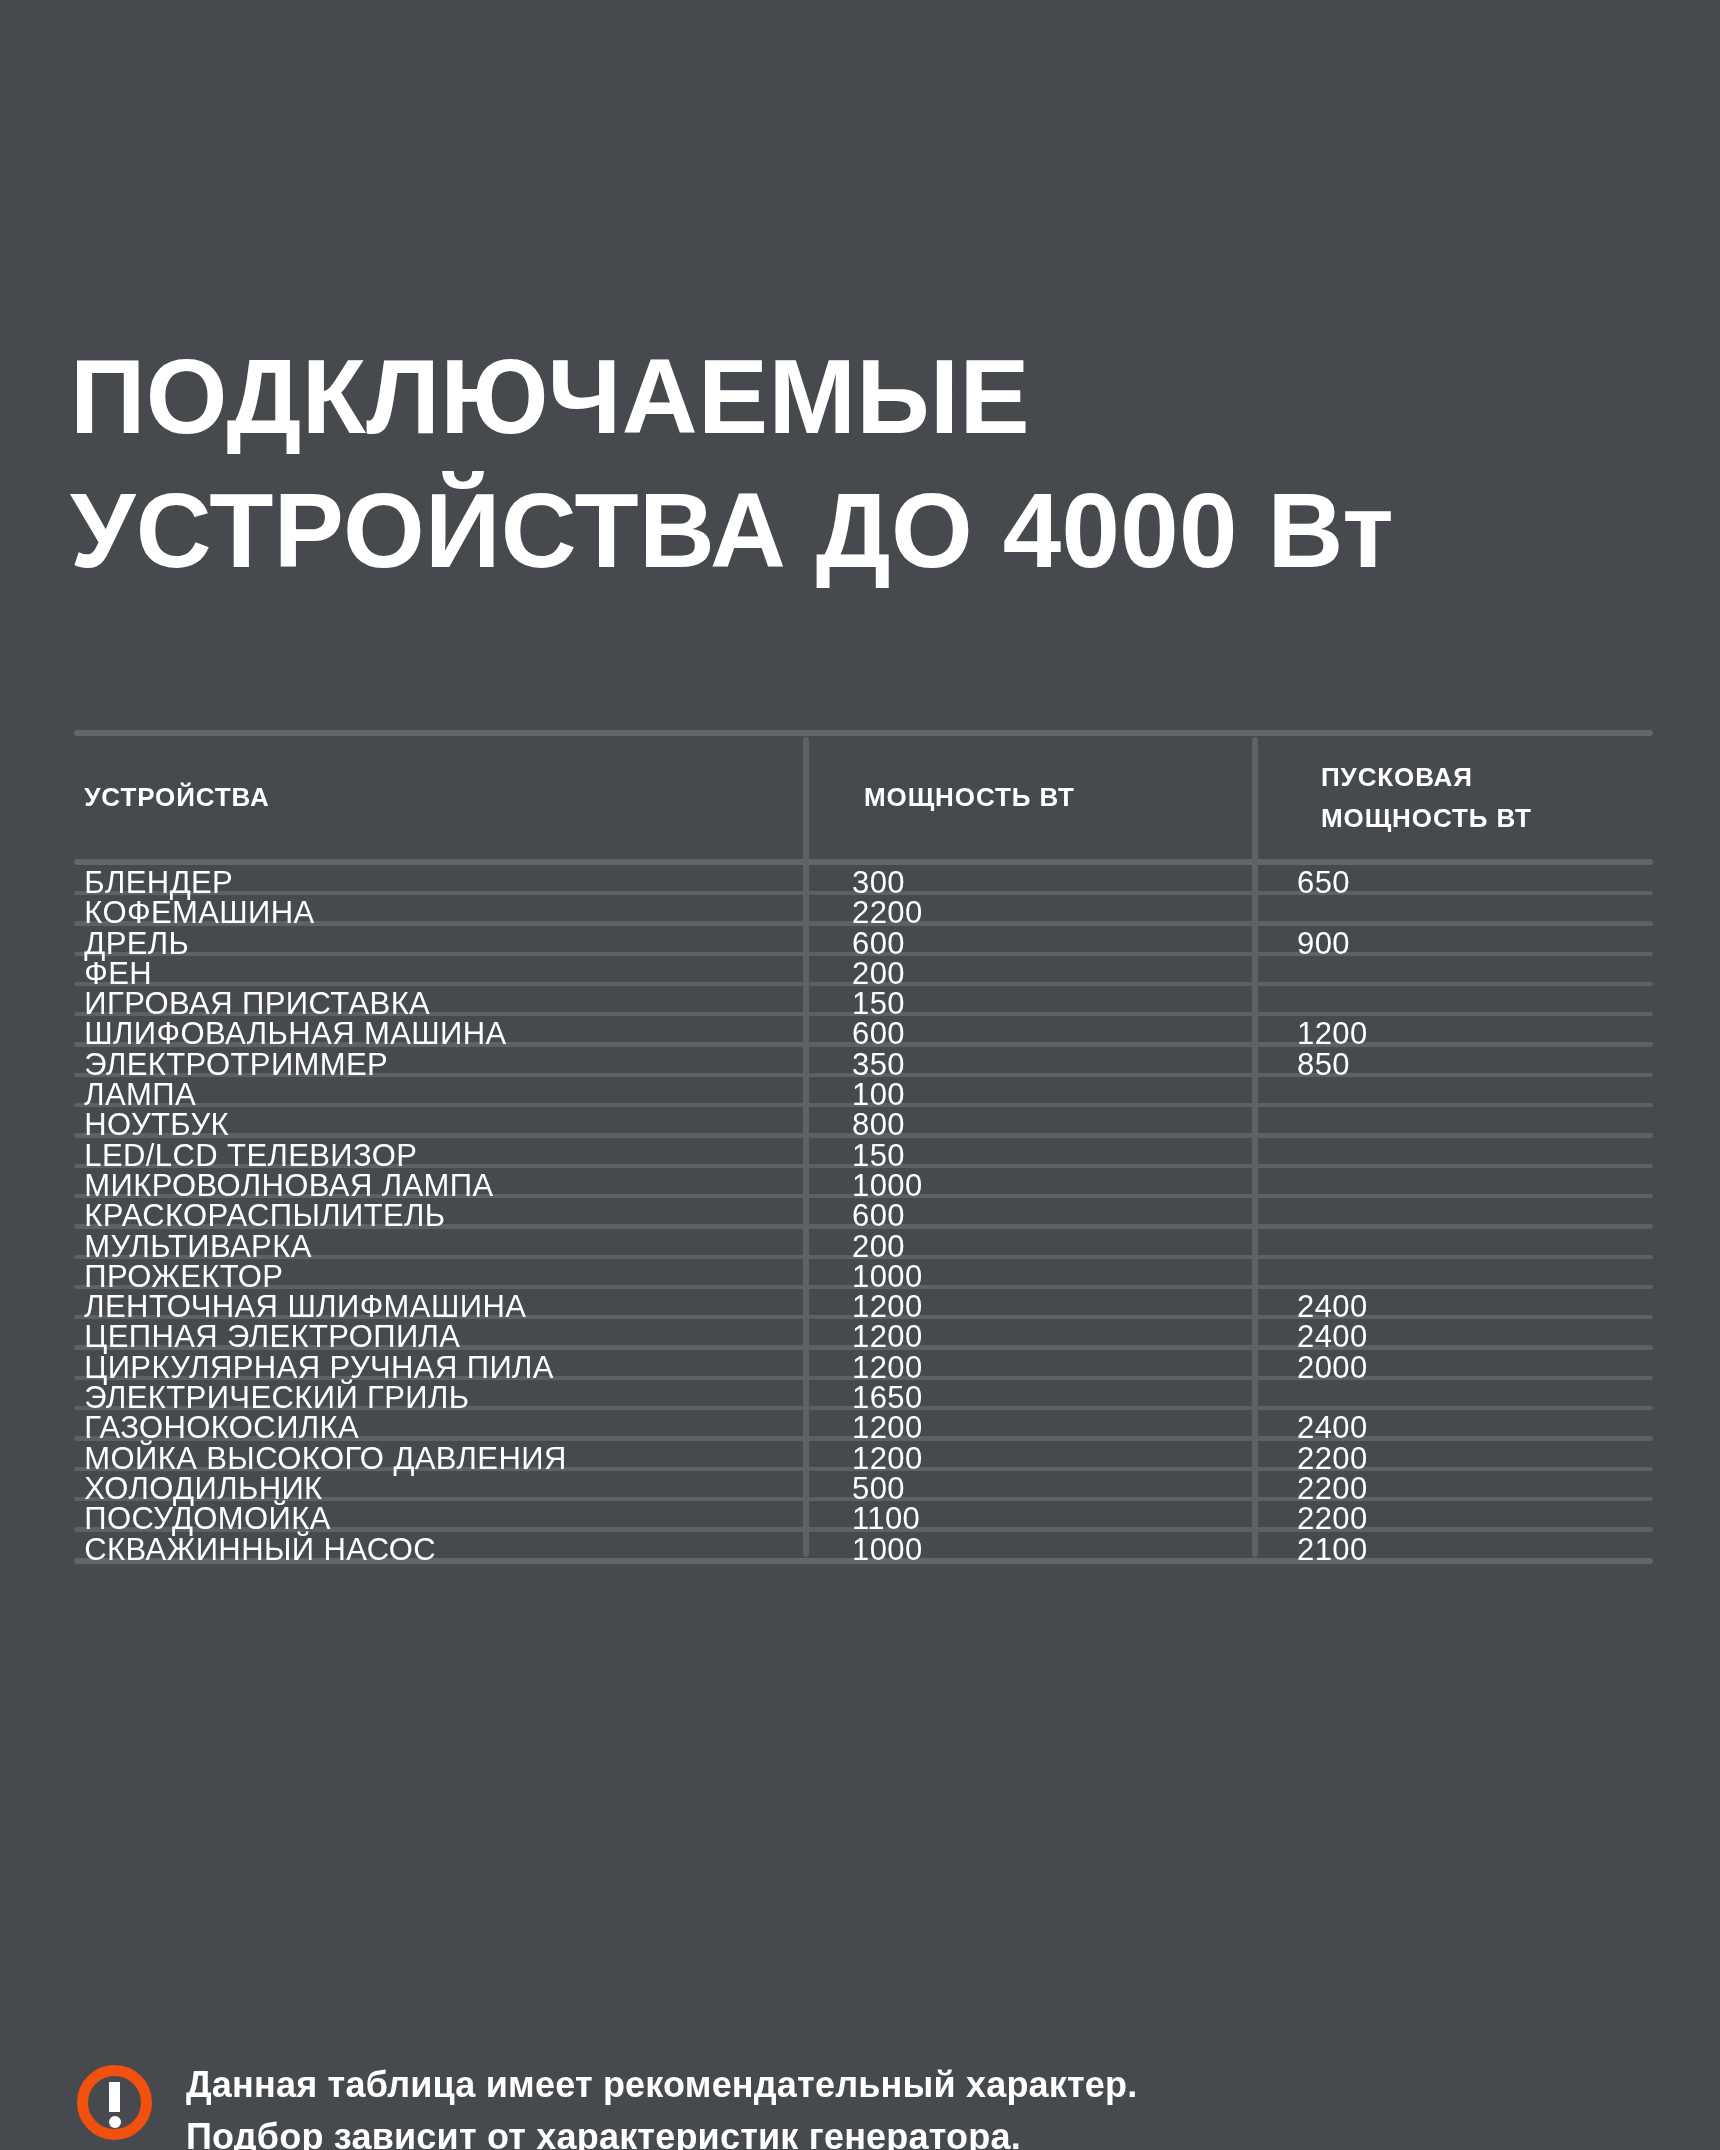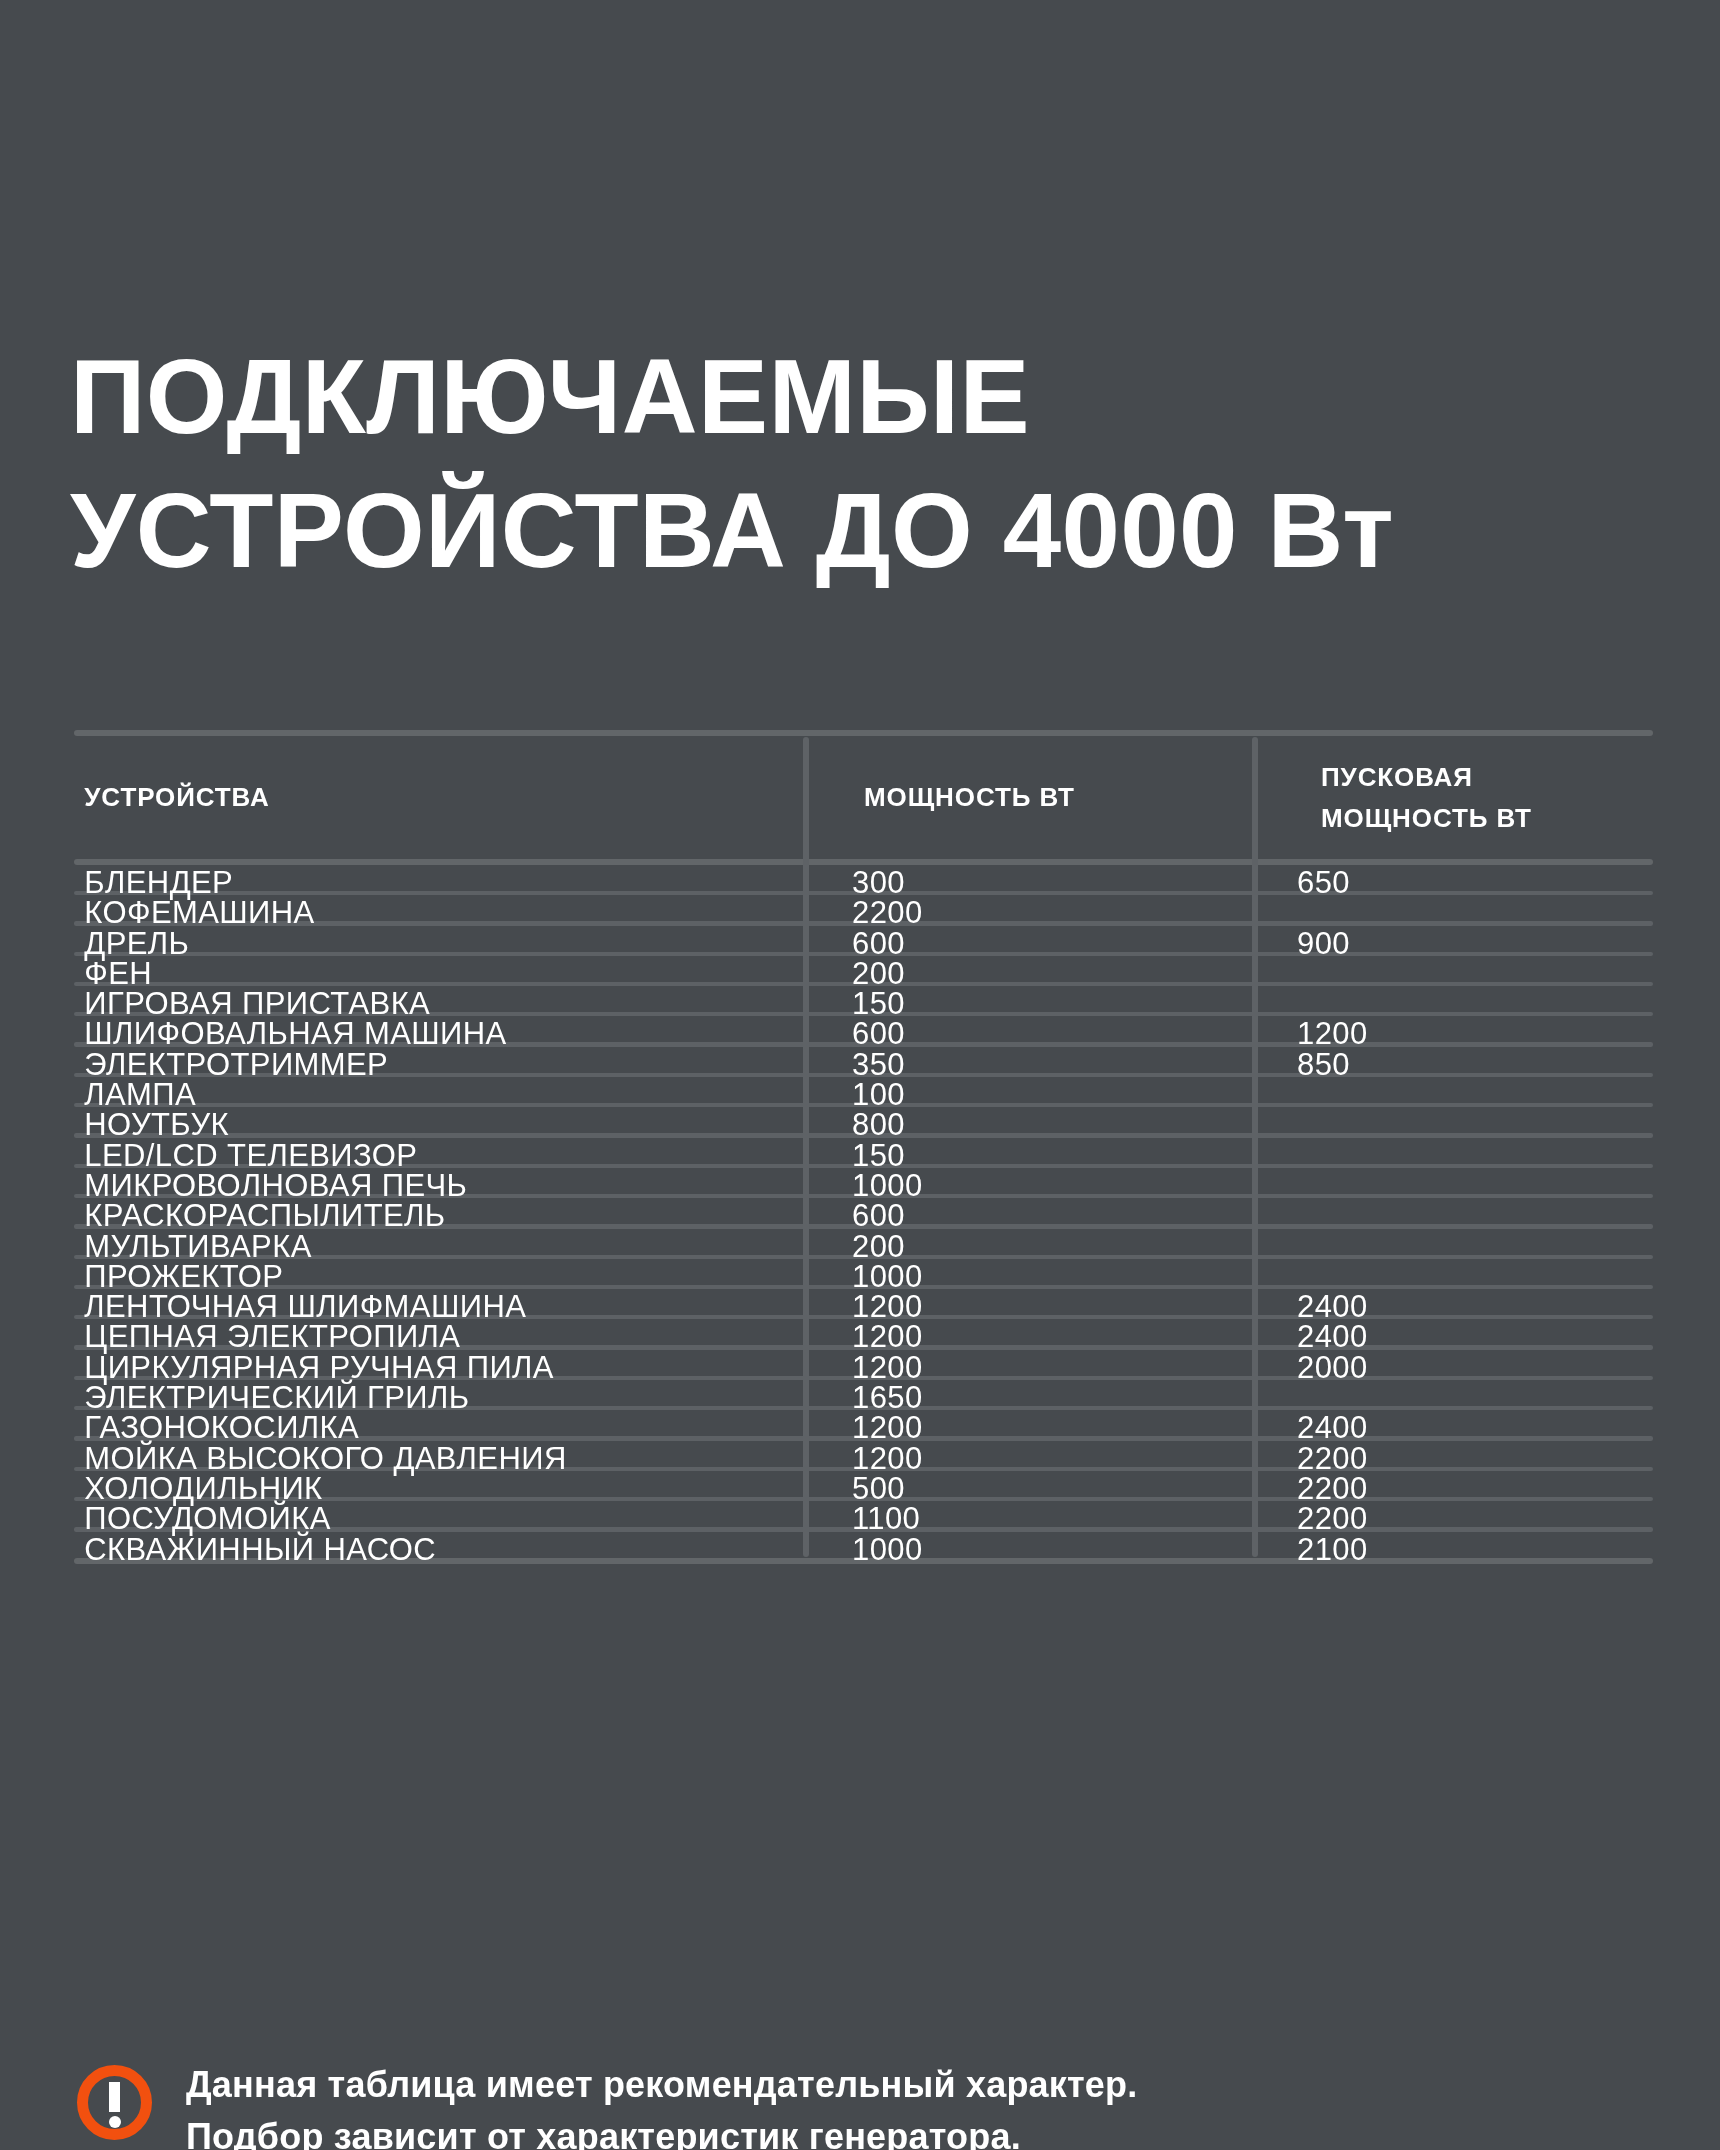--- a/index.html
+++ b/index.html
@@ -175,21 +175,21 @@
     <div class="c3"></div>
   </div>
 <div class="sep"></div>
   <div class="row">
     <div class="c1">LED/LCD ТЕЛЕВИЗОР</div>
     <div class="c2">150</div>
     <div class="c3"></div>
   </div>
 <div class="sep"></div>
   <div class="row">
-    <div class="c1">МИКРОВОЛНОВАЯ ПЕЧЬ</div>
+    <div class="c1">МИКРОВОЛНОВАЯ ЛАМПА</div>
     <div class="c2">1000</div>
     <div class="c3"></div>
   </div>
 <div class="sep"></div>
   <div class="row">
     <div class="c1">КРАСКОРАСПЫЛИТЕЛЬ</div>
     <div class="c2">600</div>
     <div class="c3"></div>
   </div>
 <div class="sep"></div>

